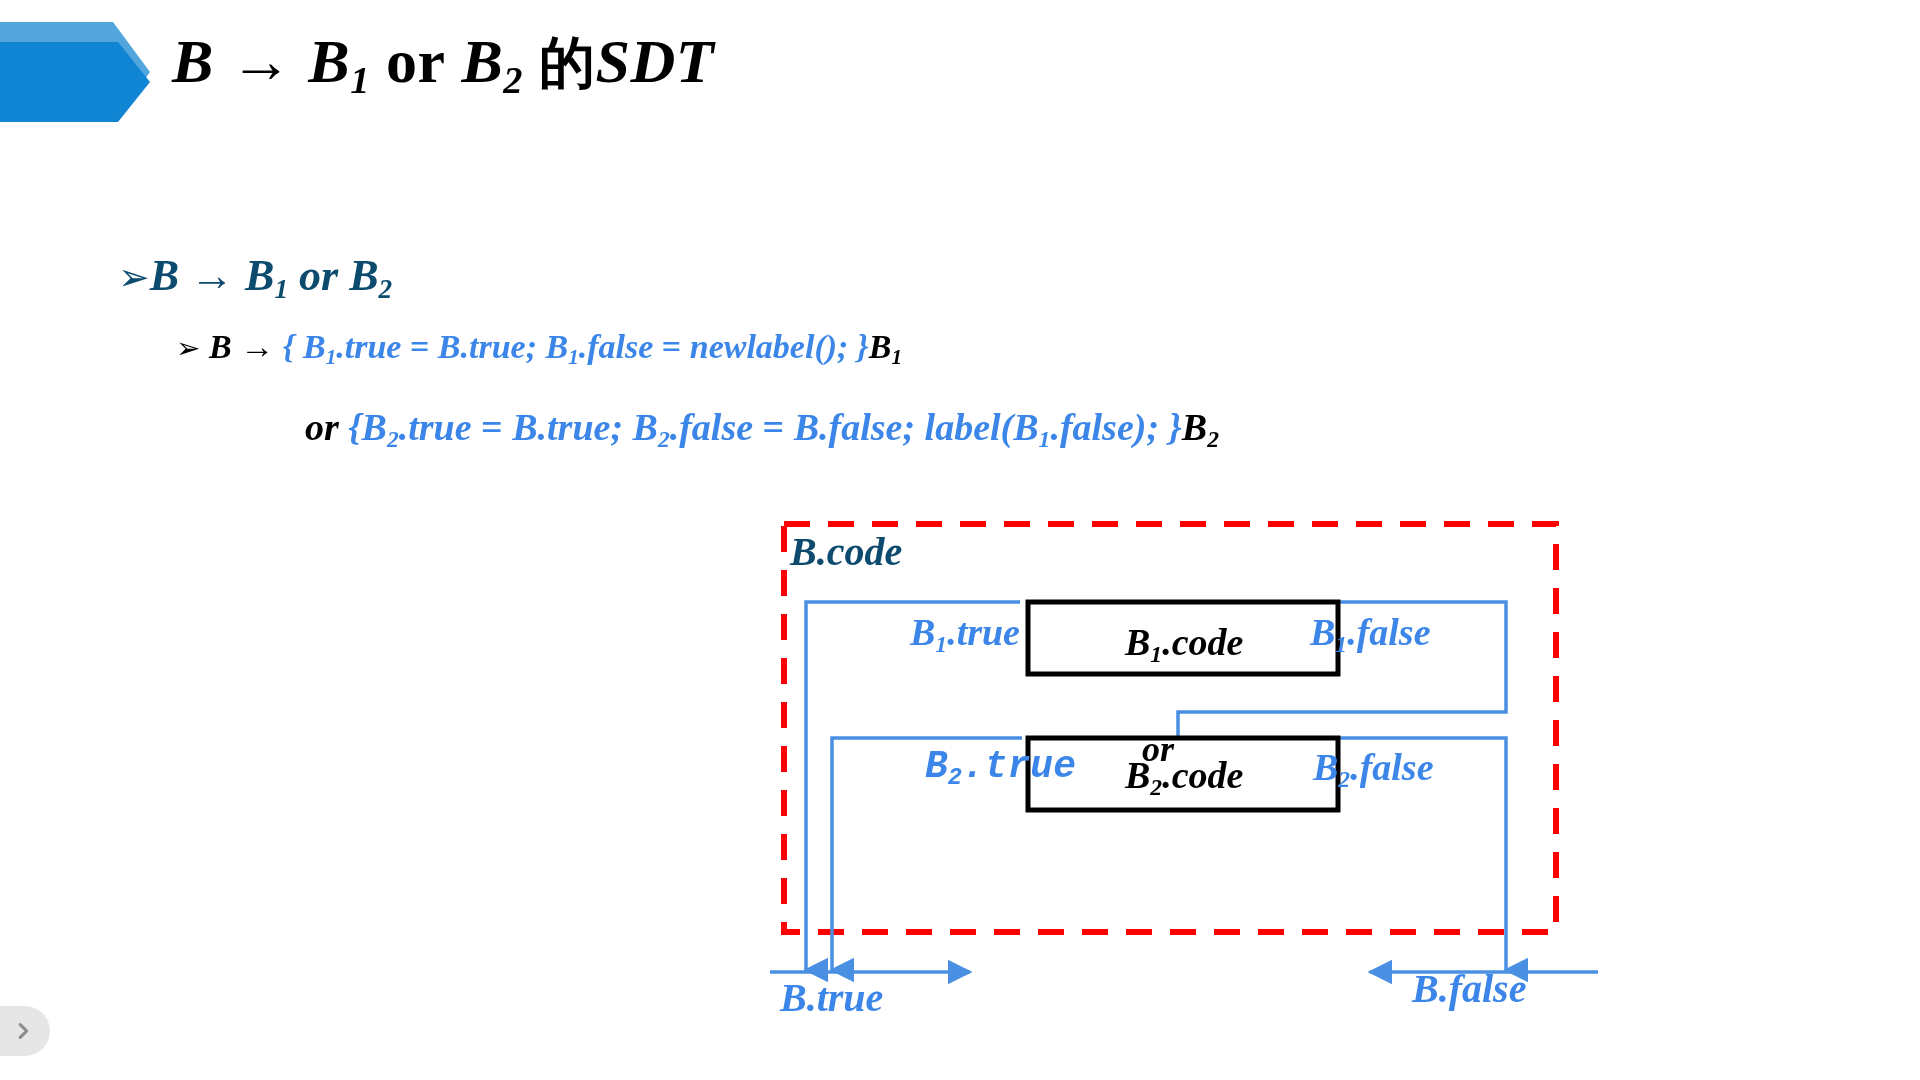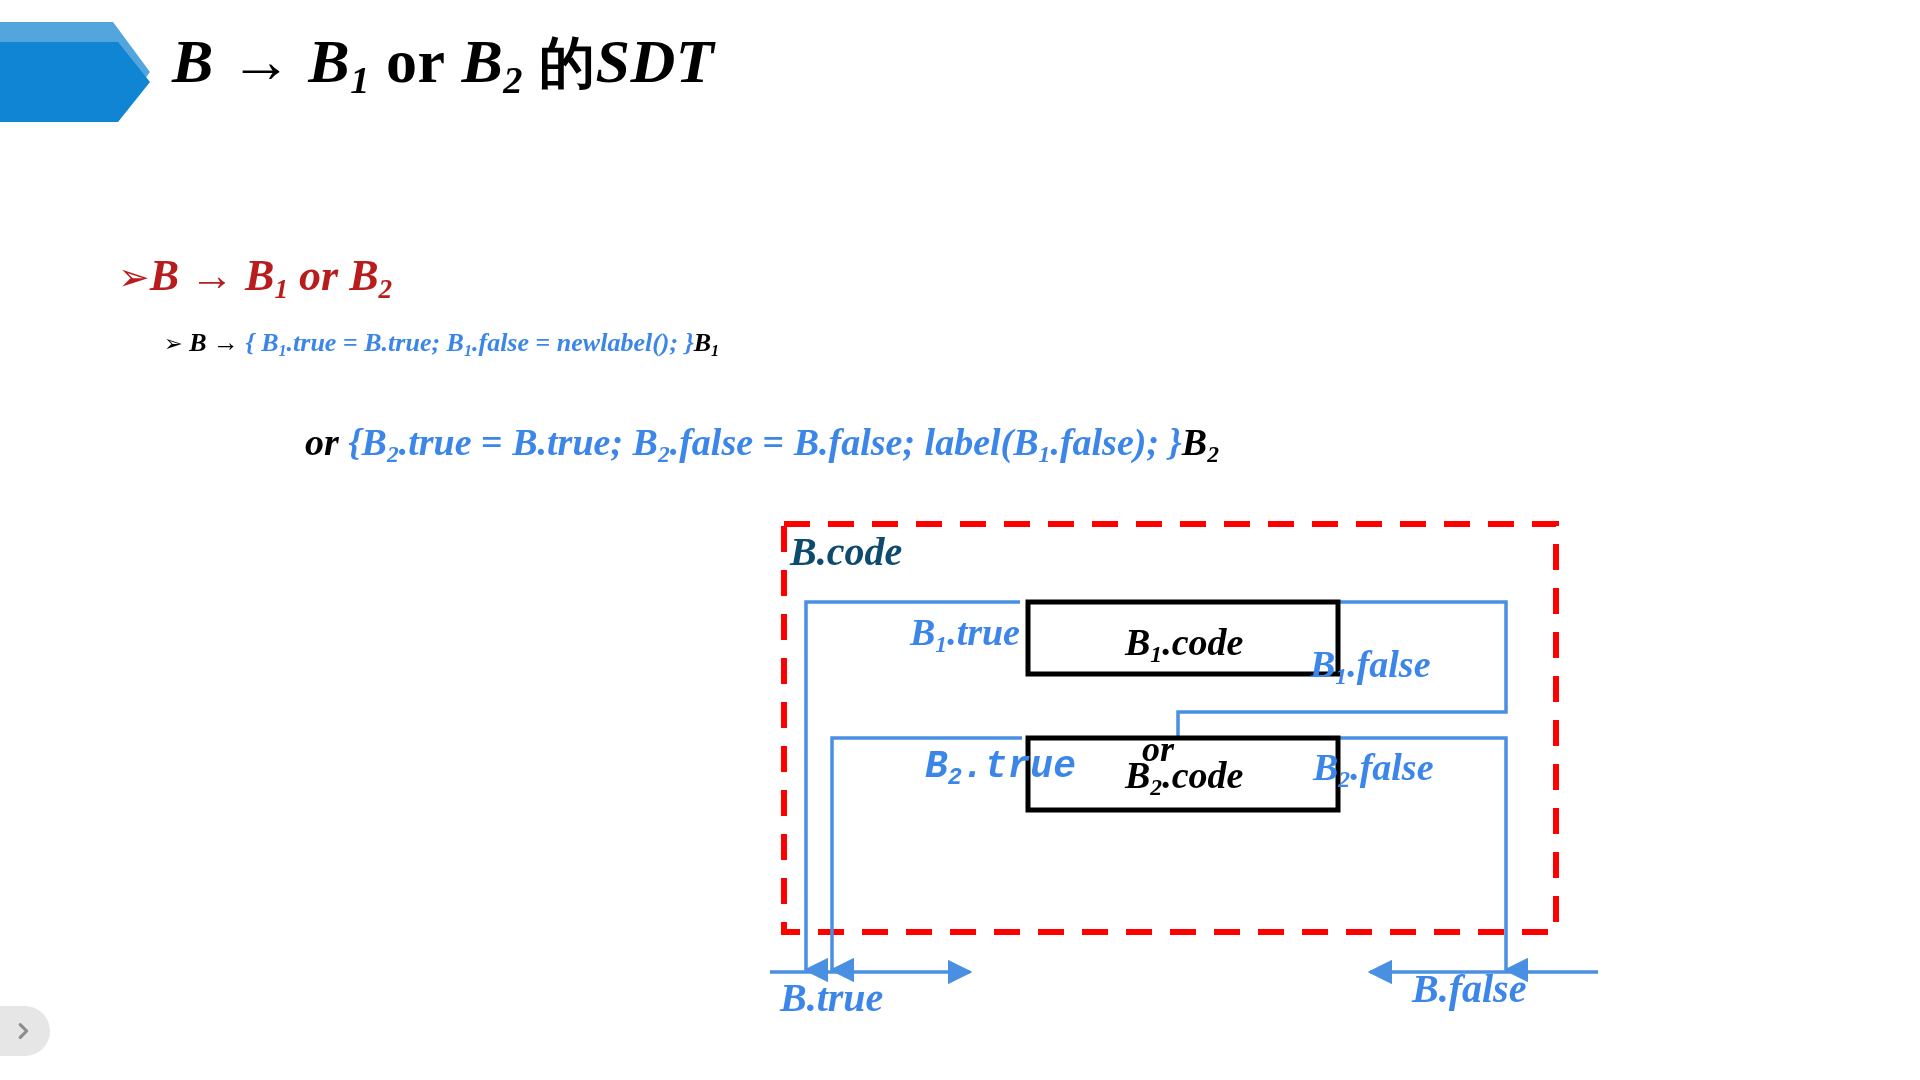--- a/index.html
+++ b/index.html
@@ -59,43 +59,42 @@
     top: 250px;
     width: 1920px;
   }
   .bullet-l1 {
     position: absolute;
     left: 118px;
     top: 0;
     font-size: 44px;
     font-weight: bold;
     font-style: italic;
-    color: #b91c1c;
+    color: #0c4a6e;
     white-space: nowrap;
   }
   .bullet-l2 {
     position: absolute;
-    left: 164px;
+    left: 176px;
     top: 78px;
-    font-size: 26px;
+    font-size: 34px;
     font-weight: bold;
     font-style: italic;
     color: #000000;
     white-space: nowrap;
   }
   .bullet-l3 {
     position: absolute;
     left: 305px;
     top: 155px;
     font-size: 38px;
     font-weight: bold;
     font-style: italic;
     color: #000000;
     white-space: nowrap;
-    margin-top: 15px;
   }
   .marker {
     font-family: "DejaVu Sans", sans-serif;
     font-style: normal;
     font-weight: normal;
     font-size: 0.86em;
   }
   .blue { color: #3b86e8; }
   .upright { font-style: normal; }
 
@@ -109,21 +108,21 @@
   }
   #diagram svg { display: block; }
   .dgm-label {
     position: absolute;
     font-weight: bold;
     font-style: italic;
     white-space: nowrap;
   }
   .lbl-bcode   { left: 20px;  top: 18px;  font-size: 40px; color: #0c4a6e; }
   .lbl-b1true  { left: 140px; top: 100px; font-size: 38px; color: #3b86e8; }
-  .lbl-b1false { left: 540px; top: 100px; font-size: 38px; color: #3b86e8; margin-top: 32px; }
+  .lbl-b1false { left: 540px; top: 100px; font-size: 38px; color: #3b86e8; }
   .lbl-b1code  { left: 355px; top: 110px; font-size: 38px; color: #000000; text-align: center; }
   .lbl-or      { left: 372px; top: 218px; font-size: 36px; color: #000000; }
   .lbl-b2true  { left: 155px; top: 235px; font-size: 38px; color: #3b86e8; font-family: Liberation Mono, monospace; }
   .lbl-b2false { left: 543px; top: 235px; font-size: 38px; color: #3b86e8; }
   .lbl-b2code  { left: 355px; top: 243px; font-size: 38px; color: #000000; }
   .lbl-btrue   { left: 10px;  top: 455px; font-size: 40px; color: #3b86e8; margin-top: 9px; }
   .lbl-bfalse  { left: 620px; top: 455px; font-size: 40px; color: #3b86e8; margin-left: 22px; }
 
   
   #expander {

